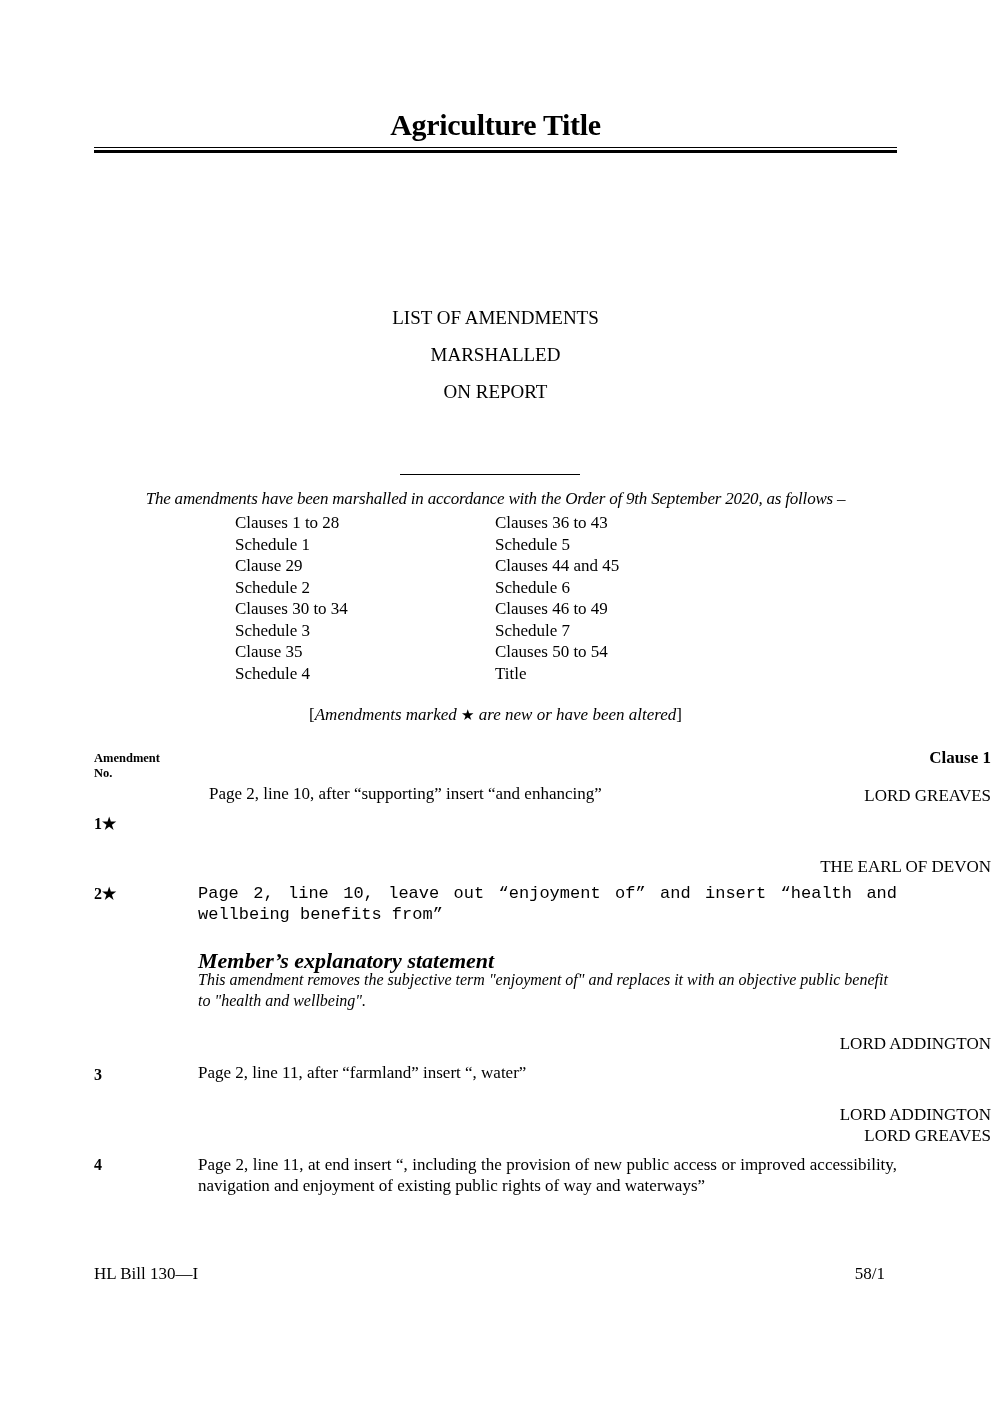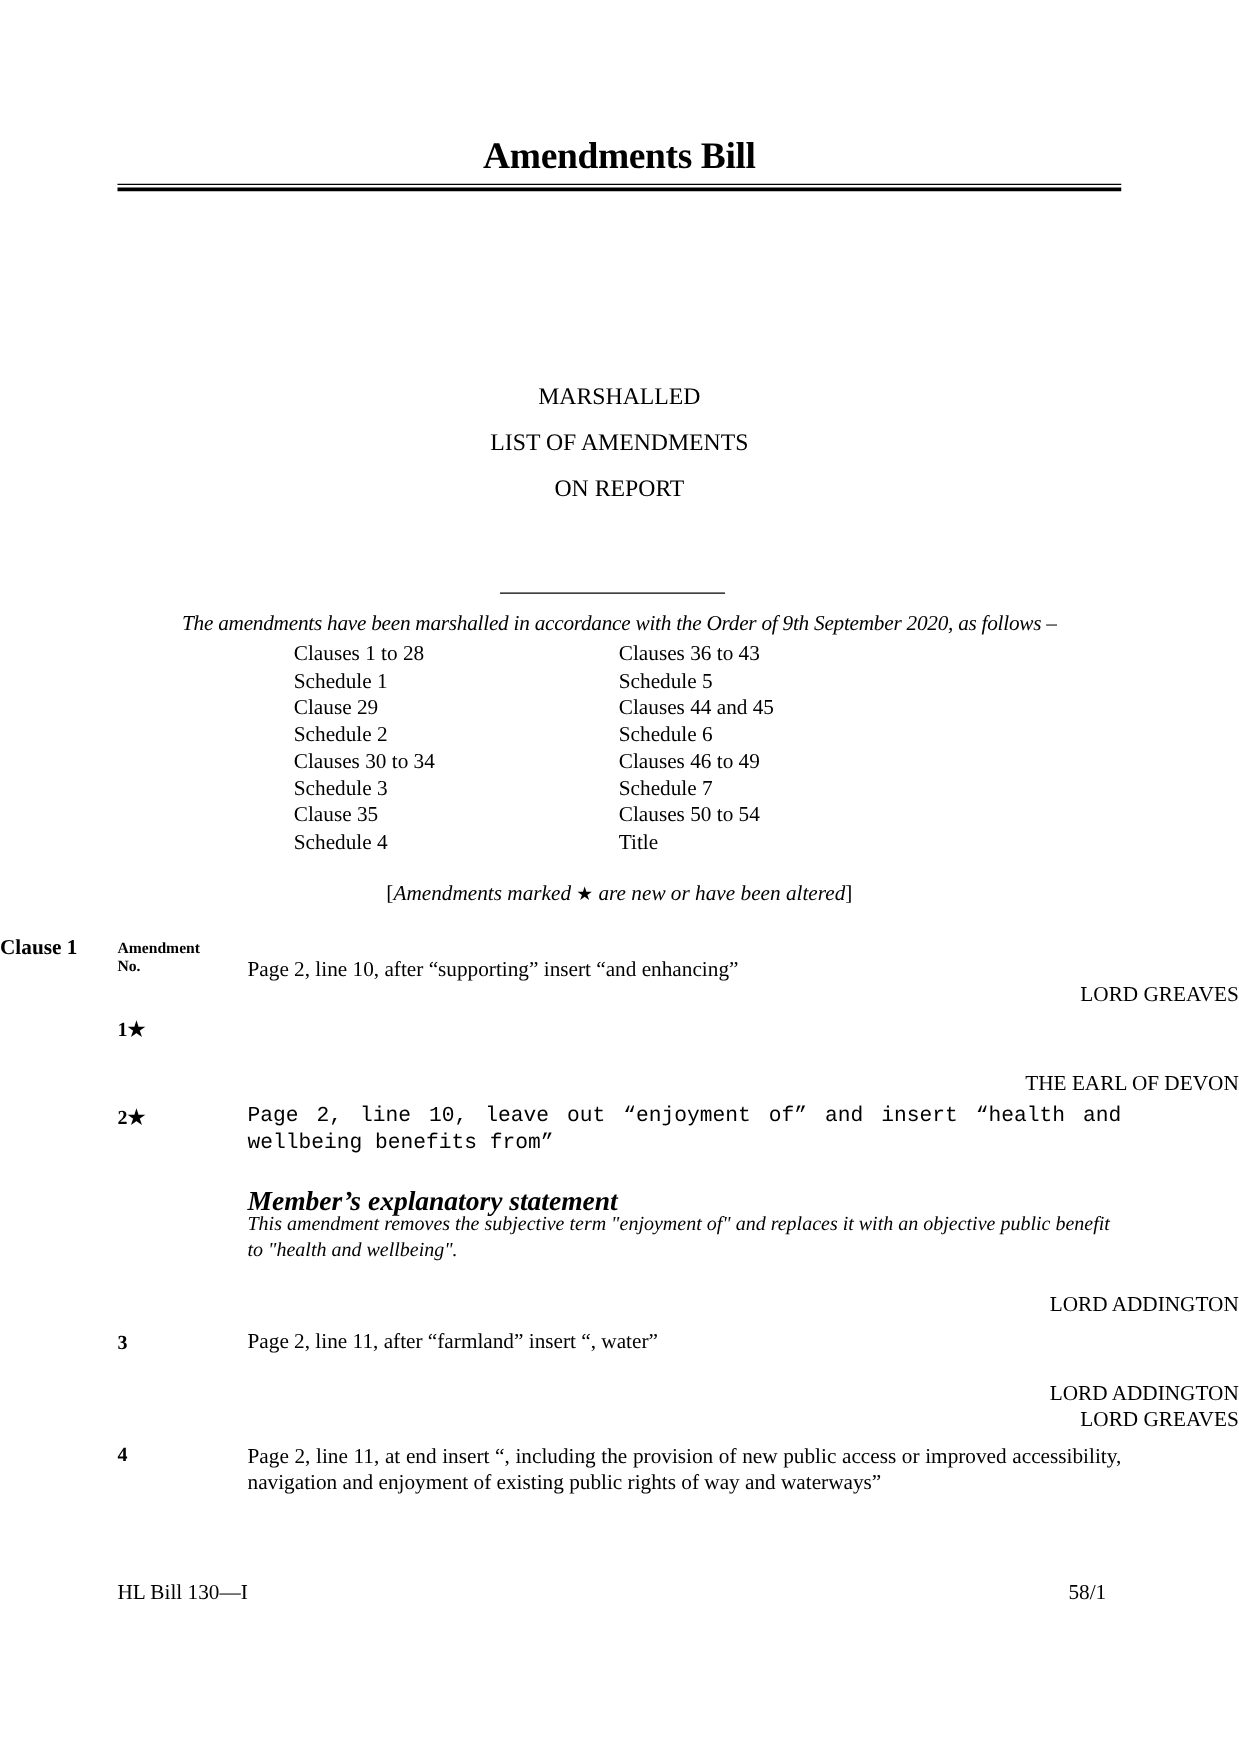--- a/index.html
+++ b/index.html
@@ -19,39 +19,39 @@
     .intro {
       position: absolute; left: 0; width: 991px; top: 489px; text-align: center;
       font-style: italic; font-size: 17px; letter-spacing: -0.2px;
     }
     .order-col { position: absolute; top: 512px; font-size: 17px; line-height: 21.5px; }
     .order-col.left { left: 235px; }
     .order-col.right { left: 495px; }
     .note { position: absolute; left: 0; width: 991px; top: 705px; text-align: center; font-size: 17px; }
     .note i { font-style: italic; }
     .amend-hdr { position: absolute; left: 94px; top: 751px; font-size: 12.5px; font-weight: bold; line-height: 15px; }
-    .clause-title { position: absolute; left: 0; width: 991px; top: 748px; text-align: left; font-size: 17px; font-weight: bold; }
+    .clause-title { position: absolute; left: 0; width: 991px; top: 748px; text-align: right; font-size: 17px; font-weight: bold; }
     .member { position: absolute; left: 0; width: 991px; text-align: right; font-size: 17px; line-height: 21px; }
     .num { position: absolute; left: 94px; font-size: 16px; font-weight: bold; }
     .text { position: absolute; left: 198px; width: 699px; font-size: 17px; line-height: 21px; text-align: justify; }
     .stmt-title { position: absolute; left: 198px; top: 948px; font-size: 22px; font-weight: bold; font-style: italic; }
     .stmt-text { position: absolute; left: 198px; top: 969px; width: 699px; font-size: 16px; line-height: 21px; font-style: italic; }
     .footer-left { position: absolute; left: 94px; top: 1264px; font-size: 17px; }
     .footer-right { position: absolute; right: 106px; top: 1264px; font-size: 17px; }
   </style>
 </head>
 <body>
 
-<div class="title">Amendments Bill</div>
+<div class="title">Agriculture Title</div>
 <div class="rule-thin"></div>
 <div class="rule-thick"></div>
 
 <div class="heading-block">
+  <div>LIST OF AMENDMENTS</div>
   <div>MARSHALLED</div>
-  <div>LIST OF AMENDMENTS</div>
   <div>ON REPORT</div>
 </div>
 <div class="short-rule"></div>
 
 <div class="intro">The amendments have been marshalled in accordance with the Order of 9th September 2020, as follows –</div>
 
 <div class="order-col left">
   <div>Clauses 1 to 28</div>
   <div>Schedule 1</div>
   <div>Clause 29</div>
@@ -75,21 +75,21 @@
 <div class="note"><span>[</span><i><span>Amendments marked </span><span style="font-style:normal;font-family:'DejaVu Sans',sans-serif;font-size:15px;">★</span><span> are new or have been altered</span></i><span>]</span></div>
 
 <div class="amend-hdr">
   <div>Amendment</div>
   <div>No.</div>
 </div>
 <div class="clause-title">Clause 1</div>
 
 <div class="member" style="top:785px;">LORD GREAVES</div>
 <div class="num" style="top:814px;">1★</div>
-<div class="text" style="top:765px;">Page 2, line 10, after “supporting” insert “and enhancing”</div>
+<div class="text" style="top:783px;margin-left:11px;">Page 2, line 10, after “supporting” insert “and enhancing”</div>
 
 <div class="member" style="top:856px;">THE EARL OF DEVON</div>
 <div class="num" style="top:884px;">2★</div>
 <div class="text" style="top:883px;font-family:Liberation Mono, monospace;">Page 2, line 10, leave out “enjoyment of” and insert “health and wellbeing benefits from”</div>
 <div class="stmt-title">Member’s explanatory statement</div>
 <div class="stmt-text">This amendment removes the subjective term "enjoyment of" and replaces it with an objective public benefit to "health and wellbeing".</div>
 
 <div class="member" style="top:1033px;">LORD ADDINGTON</div>
 <div class="num" style="top:1066px;">3</div>
 <div class="text" style="top:1062px;">Page 2, line 11, after “farmland” insert “, water”</div>

